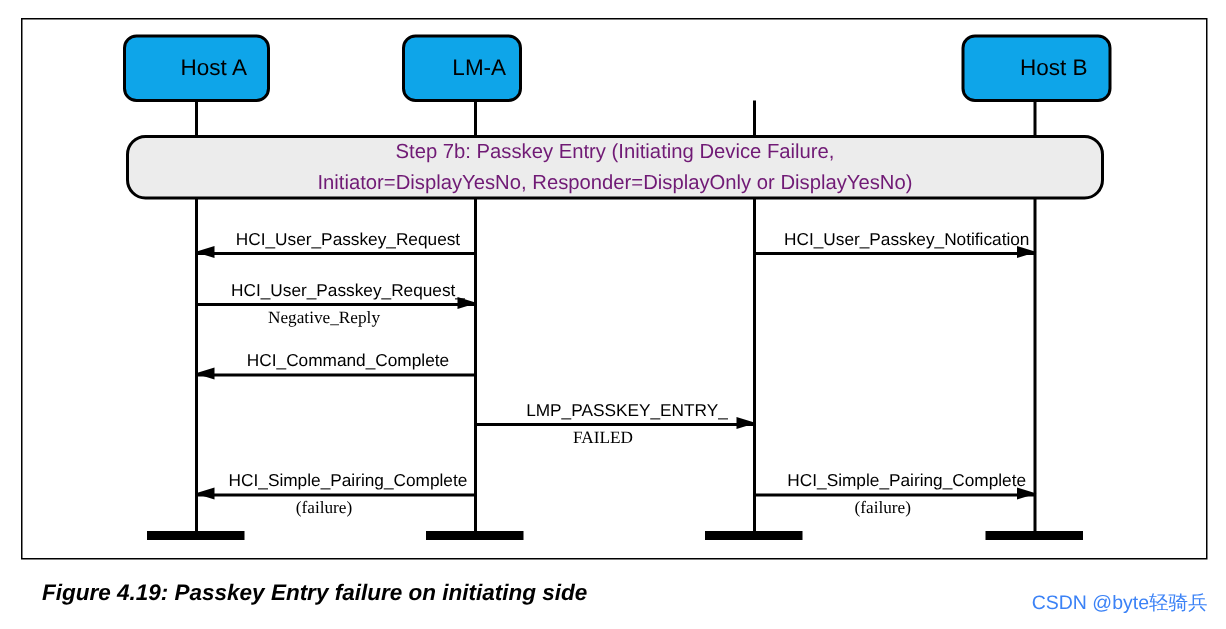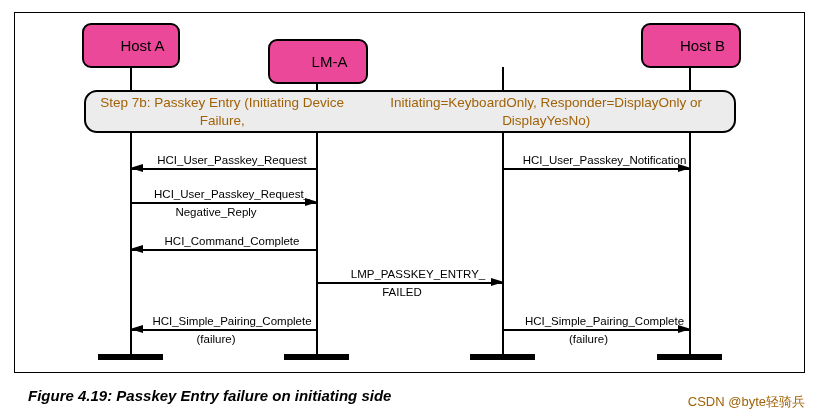--- a/index.html
+++ b/index.html
@@ -23,21 +23,21 @@
     height: 359px;
     border: 1.5px solid #000000;
     background: #ffffff;
   }
   .entity-box {
     position: absolute;
     top: 23px;
     height: 45px;
     border: 2px solid #000000;
     border-radius: 9px;
-    background: #ec4899;
+    background: #0ea5e9;
     display: flex;
     align-items: center;
     justify-content: center;
     font-size: 15px;
     color: #000000;
     z-index: 4;
     box-sizing: border-box;
     padding-left: 23px;
   }
   .lifeline {
@@ -53,26 +53,26 @@
     left: 84px;
     top: 90px;
     width: 652px;
     height: 43px;
     background: #ececec;
     border: 2px solid #000000;
     border-radius: 13px;
     z-index: 3;
     box-sizing: border-box;
     display: flex;
-    flex-direction: row;
+    flex-direction: column;
     align-items: center;
     justify-content: space-between;
     font-size: 13.5px;
     line-height: 18px;
-    color: #a16207;
+    color: #701a75;
     text-align: center;
   }
   .msg {
     position: absolute;
     height: 0;
     z-index: 5;
     font-size: 11.5px;
     line-height: 13px;
     color: #000000;
   }
@@ -92,20 +92,21 @@
     text-align: center;
     white-space: nowrap;
   }
   .msg .below {
     position: absolute;
     left: 0;
     right: 16px;
     top: 3px;
     text-align: center;
     white-space: nowrap;
+    font-family: Liberation Serif, serif;
   }
   .ah {
     position: absolute;
     width: 0;
     height: 0;
     border-style: solid;
   }
   .ah-left {
     left: -1px;
     top: -5px;
@@ -134,21 +135,21 @@
     font-weight: 600;
     font-size: 15px;
     color: #000000;
     white-space: nowrap;
   }
   #watermark {
     position: absolute;
     right: 12px;
     top: 393px;
     font-size: 13px;
-    color: #a16207;
+    color: #3b82f6;
     white-space: nowrap;
   }
 </style>
 </head>
 <body>
 
 <div id="stage">
 
   <div id="frame"></div>
 
@@ -158,30 +159,30 @@
   <div class="lifeline" style="left:689px;"></div>
 
   <div class="end-bar" style="left:98px;"></div>
   <div class="end-bar" style="left:284px;"></div>
   <div class="end-bar" style="left:470px;"></div>
   <div class="end-bar" style="left:657px;"></div>
 
   <div class="entity-box" style="left:82px;  width:98px;">
     <span>Host A</span>
   </div>
-  <div class="entity-box" style="left:268px; width:100px;margin-top:16px;">
+  <div class="entity-box" style="left:268px; width:80px;">
     <span>LM-A</span>
   </div>
   <div class="entity-box" style="left:641px; width:100px;">
     <span>Host B</span>
   </div>
 
   <div id="banner">
     <div>Step 7b:  Passkey Entry (Initiating Device Failure,</div>
-    <div>Initiating=KeyboardOnly, Responder=DisplayOnly or DisplayYesNo)</div>
+    <div>Initiator=DisplayYesNo, Responder=DisplayOnly or DisplayYesNo)</div>
   </div>
 
   <div class="msg" style="left:131px; top:169px; width:186px;">
     <div class="above">HCI_User_Passkey_Request</div>
     <div class="line"></div>
     <div class="ah ah-left"></div>
   </div>
 
   <div class="msg" style="left:503px; top:169px; width:187px;">
     <div class="above">HCI_User_Passkey_Notification</div>

